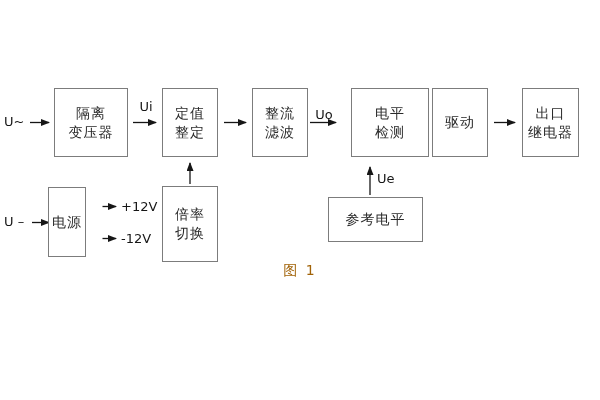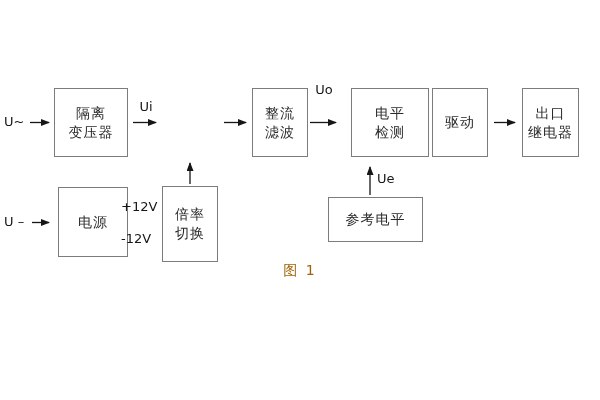--- a/index.html
+++ b/index.html
@@ -47,58 +47,62 @@
     <line x1="32" y1="222.5" x2="49" y2="222.5" marker-end="url(#ah)"></line>
     <line x1="102.5" y1="206.5" x2="116" y2="206.5" marker-end="url(#ah)"></line>
     <line x1="102.5" y1="238.5" x2="116" y2="238.5" marker-end="url(#ah)"></line>
   </svg>
 
   <div class="box" style="left:54px;top:88px;width:74px;height:69px">
     <span>隔离</span>
     <span>变压器</span>
   </div>
 
+  <div class="box" style="left:162px;top:88px;width:56px;height:69px">
+    <span>定值</span>
+    <span>整定</span>
+  </div>
 
   <div class="box" style="left:252px;top:88px;width:56px;height:69px">
     <span>整流</span>
     <span>滤波</span>
   </div>
 
   <div class="box" style="left:351px;top:88px;width:78px;height:69px">
     <span>电平</span>
     <span>检测</span>
   </div>
 
   <div class="box" style="left:432px;top:88px;width:56px;height:69px">
     <span>驱动</span>
   </div>
 
   <div class="box" style="left:522px;top:88px;width:57px;height:69px">
     <span>出口</span>
     <span>继电器</span>
   </div>
 
-  <div class="box" style="left:58px;top:187px;width:70px;height:70px">
+  <div class="box" style="left:48px;top:187px;width:38px;height:70px">
     <span>电源</span>
   </div>
 
   <div class="box" style="left:162px;top:186px;width:56px;height:76px">
     <span>倍率</span>
     <span>切换</span>
   </div>
 
   <div class="box" style="left:328px;top:197px;width:95px;height:45px">
     <span>参考电平</span>
   </div>
 
   <div class="sig" style="left:4px;top:114px">U~</div>
 
   <div class="sig center" style="left:131px;top:99px;width:30px">Ui</div>
 
-  <div class="sig center" style="left:308px;top:82px;width:32px">Uo</div>
+  <div class="sig center" style="left:308px;top:107px;width:32px">Uo</div>
 
   <div class="sig" style="left:377px;top:171px">Ue</div>
 
   <div class="sig" style="left:4px;top:214px">U –</div>
 
   <div class="sig" style="left:121px;top:199px">+12V</div>
 
   <div class="sig" style="left:121px;top:231px">-12V</div>
 
   <div class="caption">图 1</div>

